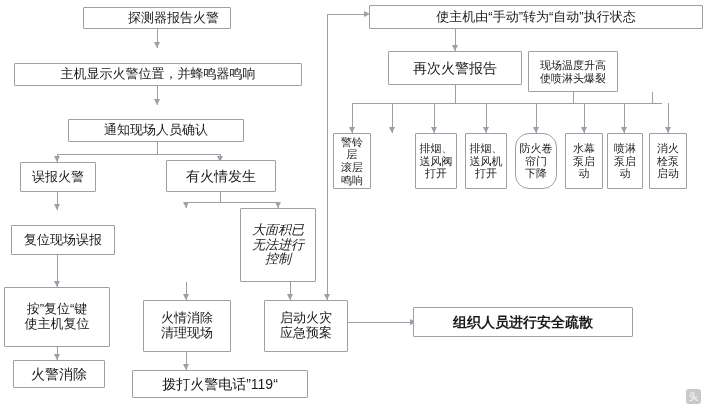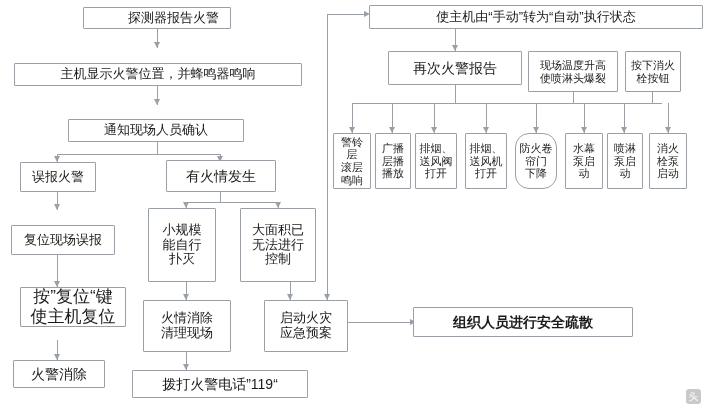--- a/index.html
+++ b/index.html
@@ -159,29 +159,26 @@
   <div class="node" style="left:14px; top:63px; width:288px; height:23px; font-size:13px;text-align:right;">主机显示火警位置，并蜂鸣器鸣响</div>
 
   <div class="node" style="left:68px; top:119px; width:176px; height:23px; font-size:13px;">通知现场人员确认</div>
 
   <div class="node" style="left:20px; top:162px; width:76px; height:30px; font-size:13px;">误报火警</div>
 
   <div class="node" style="left:166px; top:160px; width:110px; height:32px; font-size:14px;">有火情发生</div>
 
   <div class="node" style="left:11px; top:225px; width:104px; height:30px; font-size:13px;">复位现场误报</div>
 
-  <div class="node" style="left:148px; top:208px; width:68px; height:74px; font-size:13px;">小规模
-能自行
-扑灭</div>
-
-  <div class="node" style="left:240px; top:208px; width:76px; height:74px; font-size:13px;">大面积已
+
+  <div class="node" style="left:240px; top:208px; width:76px; height:74px; font-size:13px;font-style:italic;">大面积已
 无法进行
 控制</div>
 
-  <div class="node" style="left:4px; top:287px; width:106px; height:40px; font-size:17px;margin-left:16px;">按”复位“键
+  <div class="node" style="left:4px; top:287px; width:106px; height:60px; font-size:13px;">按”复位“键
 使主机复位</div>
 
   <div class="node" style="left:143px; top:300px; width:88px; height:52px; font-size:13px;text-align:right;">火情消除
 清理现场</div>
 
   <div class="node" style="left:264px; top:300px; width:84px; height:52px; font-size:13px;">启动火灾
 应急预案</div>
 
   <div class="node" style="left:13px; top:360px; width:92px; height:28px; font-size:14px;">火警消除</div>
 
@@ -189,30 +186,25 @@
 
   <div class="node" style="left:413px; top:307px; width:220px; height:30px; font-size:14px;font-weight:bold;">组织人员进行安全疏散</div>
 
   <div class="node" style="left:369px; top:5px; width:334px; height:24px; font-size:13px;">使主机由“手动”转为“自动”执行状态</div>
 
   <div class="node" style="left:388px; top:51px; width:134px; height:34px; font-size:14px;">再次火警报告</div>
 
   <div class="node" style="left:528px; top:51px; width:90px; height:41px; font-size:11px;">现场温度升高
 使喷淋头爆裂</div>
 
-  <div class="node" style="left:625px; top:51px; width:56px; height:41px; font-size:11px;">按下消火
-栓按钮</div>
 
   <div class="node" style="left:333px; top:133px; width:38px; height:56px; font-size:11px;">警铃层
 滚层
 鸣响</div>
 
-  <div class="node" style="left:375px; top:133px; width:36px; height:56px; font-size:11px;">广播
-层播
-播放</div>
 
   <div class="node" style="left:415px; top:133px; width:42px; height:56px; font-size:11px;">排烟、
 送风阀
 打开</div>
 
   <div class="node" style="left:465px; top:133px; width:42px; height:56px; font-size:11px;">排烟、
 送风机
 打开</div>
 
   <div class="node" style="left:515px; top:133px; width:42px; height:56px; font-size:11px;border-radius:14px;">防火卷

